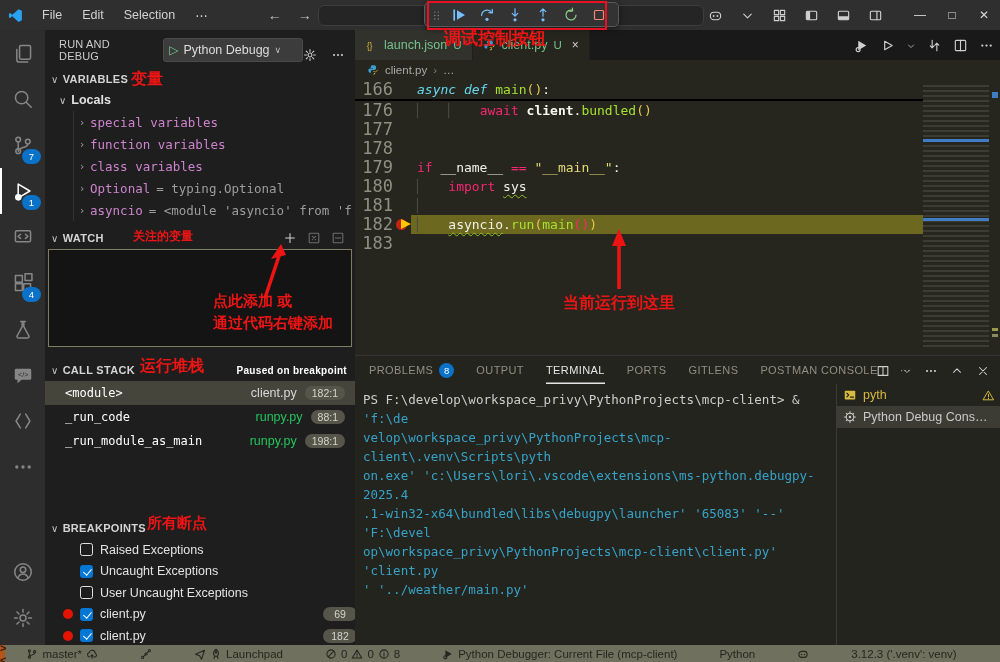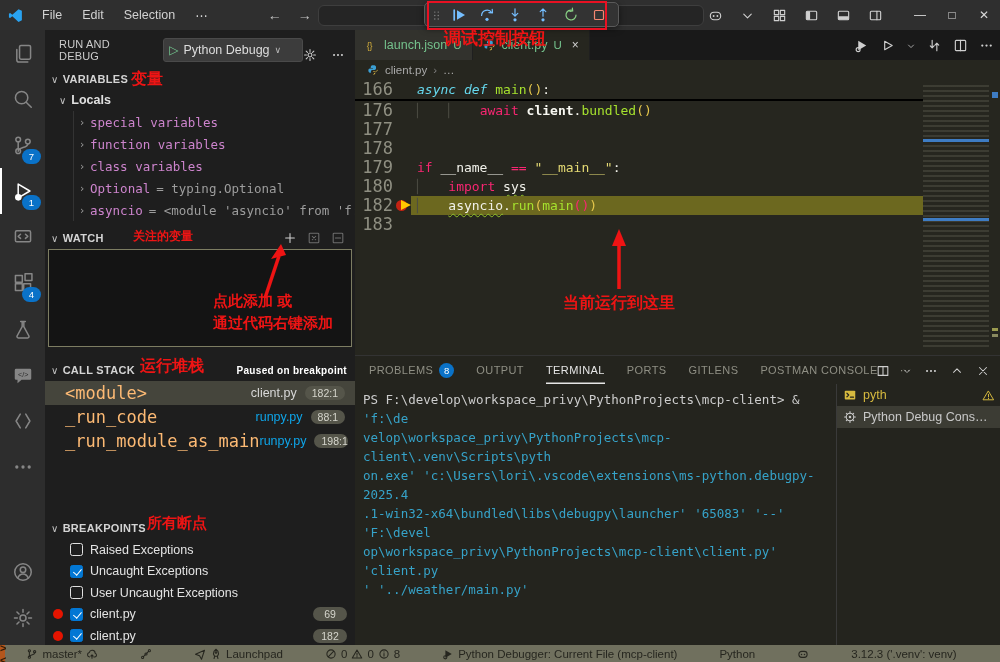--- a/index.html
+++ b/index.html
@@ -56,23 +56,23 @@
   .vval{color:#9d9d9d;margin-left:6px;}
   #locals-row{position:absolute;top:60px;left:14px;height:20px;display:flex;align-items:center;
               font-weight:bold;font-size:12.5px;color:#e0e0e0;gap:5px;}
   #watch-body{position:absolute;left:3px;top:219px;width:302px;height:96px;background:#141414;
               border:1px solid #7d7d62;}
   .secicons{margin-left:auto;display:flex;gap:10px;margin-right:10px;color:#cfcfcf;}
   .secicons .dim{color:#6e6e6e;}
   .secicons .ic{width:14px;height:14px;}
   #stack-list .srow{height:24px;display:flex;align-items:center;padding:0 10px 0 20px;}
   #stack-list .srow.sel{background:#45453c;}
-  .sfn{font-family:"DejaVu Sans Mono",monospace;font-size:17px;color:#fdba74;}
+  .sfn{font-family:"DejaVu Sans Mono",monospace;font-size:12px;color:#ffffff;}
   .sfile{margin-left:auto;font-size:12.5px;color:#d8d8d8;}
-  .sfile.dim2{color:#0ea5e9;}
+  .sfile.dim2{color:#22c55e;}
   .pill{margin-left:8px;background:#55554a;color:#d5d5cc;border-radius:9px;font-size:10.5px;
         padding:1px 7px;min-width:20px;text-align:center;}
   #paused{margin-left:auto;margin-right:8px;font-size:10px;font-weight:bold;color:#ffffff;}
   #bps-list .brow{height:21.5px;display:flex;align-items:center;padding:0 10px 0 6px;gap:7px;
                   font-size:12.5px;color:#e3e3e3;}
   .bdot{width:10px;height:10px;border-radius:50%;background:#e51400;flex:none;}
   .bspace{width:10px;flex:none;}
   .cb{width:13px;height:13px;border:1.4px solid #e0e0e0;border-radius:2.5px;display:inline-block;flex:none;box-sizing:border-box;}
   .cb.on{background:#0277d4;border-color:#0277d4;position:relative;}
   .cb.on::after{content:"";position:absolute;left:3.6px;top:0.8px;width:3.5px;height:7px;
@@ -444,21 +444,21 @@
      <span class="sfn">_run_module_as_main</span>
      <span class="sfile dim2">runpy.py</span>
      <span class="pill">198:1</span>
    </div>
     </div>
 
   <div class="hdr" style="top:487px;">
     <span class="chev">∨</span>
       <span>BREAKPOINTS</span>
   </div>
-  <div id="bps-list" class="abs" style="top:509px;left:2px;width:100%;">
+  <div id="bps-list" class="abs" style="top:509px;left:12px;width:100%;">
       <div class="brow">
      <span class="bspace"></span>
      <span class="cb"></span>
      <span>Raised Exceptions</span>
 
    </div>
       <div class="brow">
      <span class="bspace"></span>
      <span class="cb on"></span>
      <span>Uncaught Exceptions</span>
@@ -566,20 +566,25 @@
         <div class="crow">
      <span class="lnum">179</span>
      <span class="bpcol"></span>
      <span class="ctext"><span class="t-kw">if</span><span class="t-w"> __name__ </span><span class="t-kw">==</span><span class="t-w"> </span><span class="t-str">"__main__"</span><span class="t-w">:</span></span>
    </div>
         <div class="crow">
      <span class="lnum">180</span>
      <span class="bpcol"></span>
      <span class="ctext"><span class="t-gd">▏   </span><span class="t-kw">import</span><span class="t-w"> </span><span class="t-ul">sys</span></span>
    </div>
+        <div class="crow">
+     <span class="lnum">181</span>
+     <span class="bpcol"></span>
+     <span class="ctext"><span class="t-gd">▏</span></span>
+   </div>
         <div class="crow cur">
      <span class="lnum">182</span>
      <span class="bpcol">
             <span class="bpmark">
               <i class="dot"></i>
               <i class="arr"></i>
             </span>
           </span>
      <span class="ctext"><span class="t-gd">▏   </span><span class="t-ul">asyncio</span><span class="t-w">.</span><span class="t-fn">run</span><span class="t-br">(</span><span class="t-fn">main</span><span class="t-pk">()</span><span class="t-br">)</span></span>
    </div>

